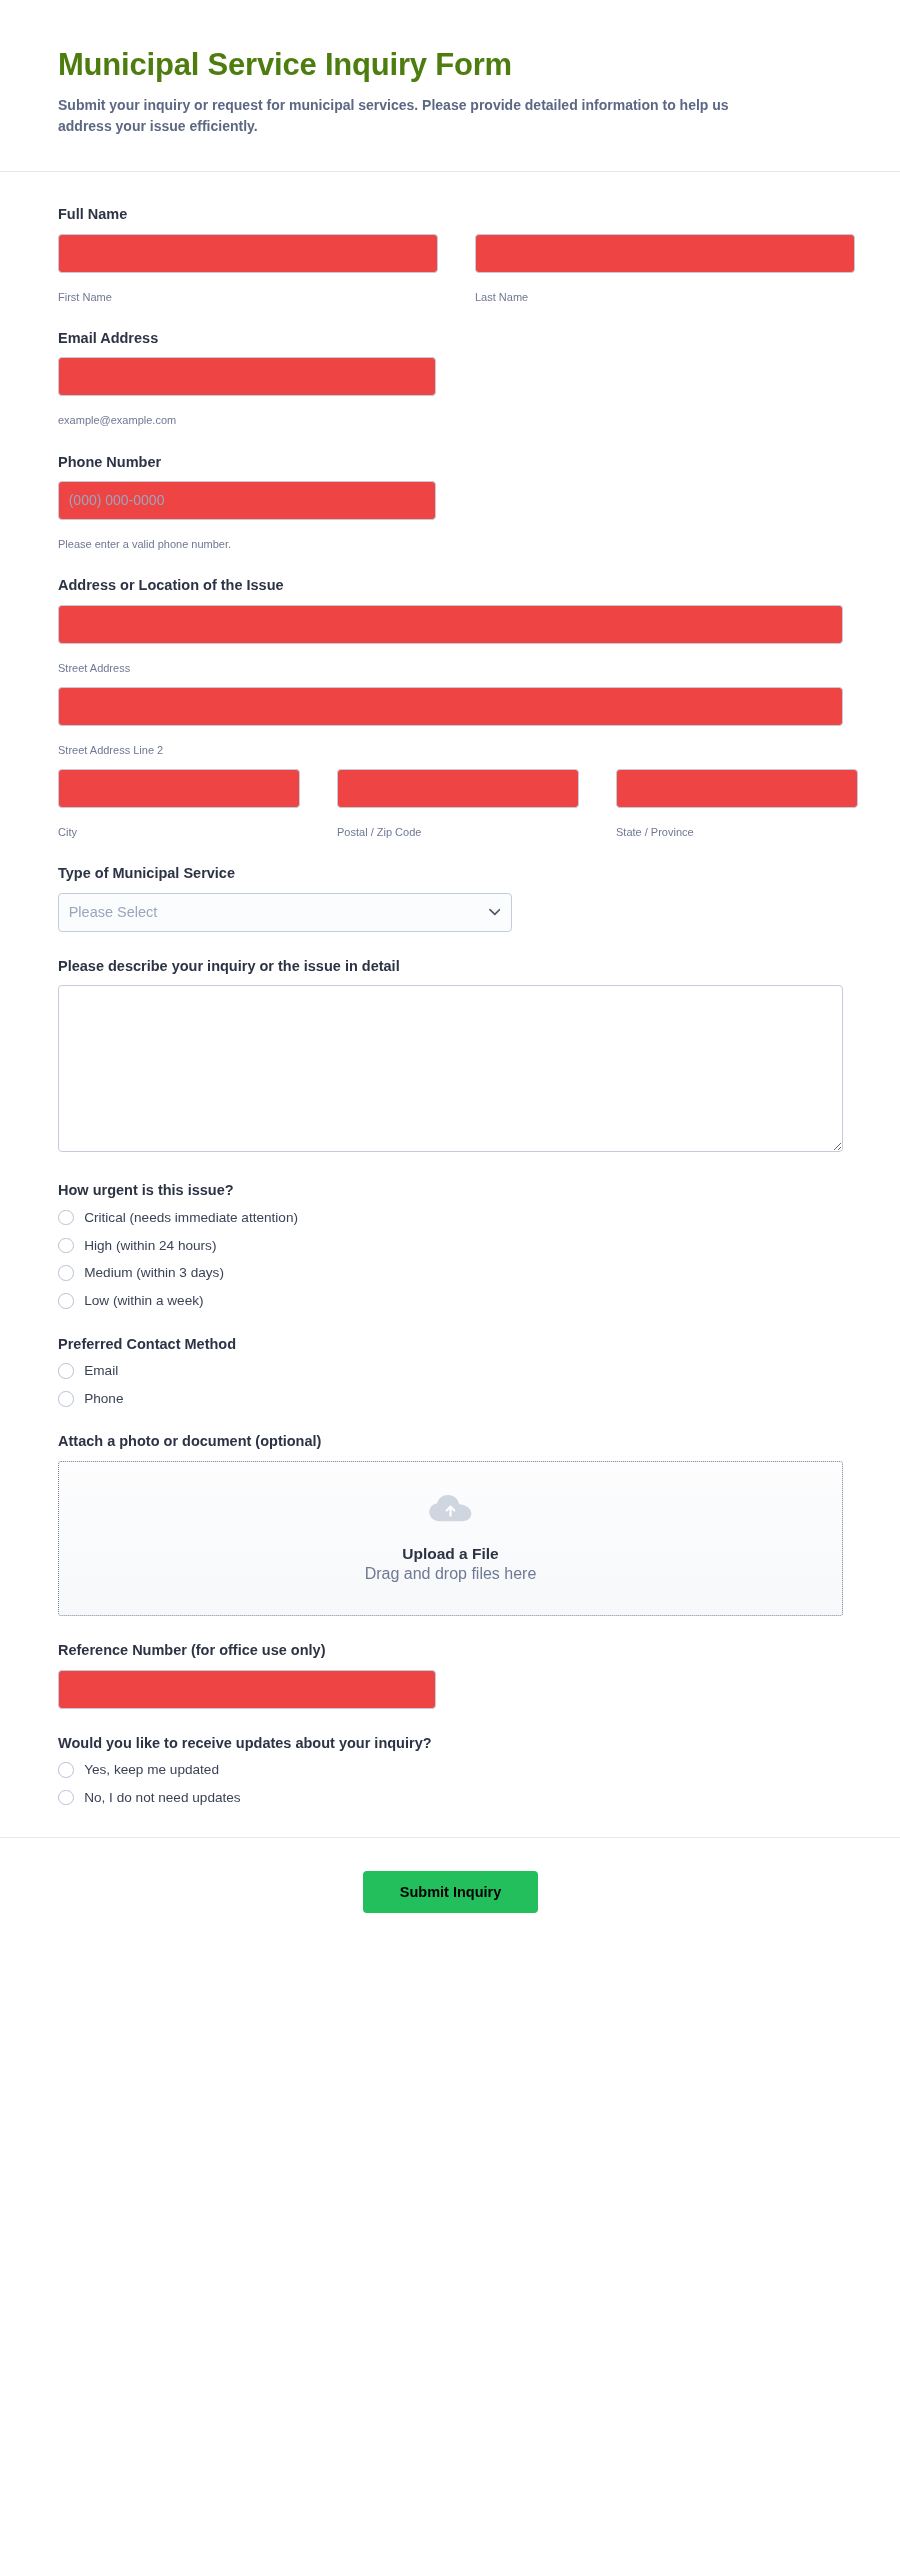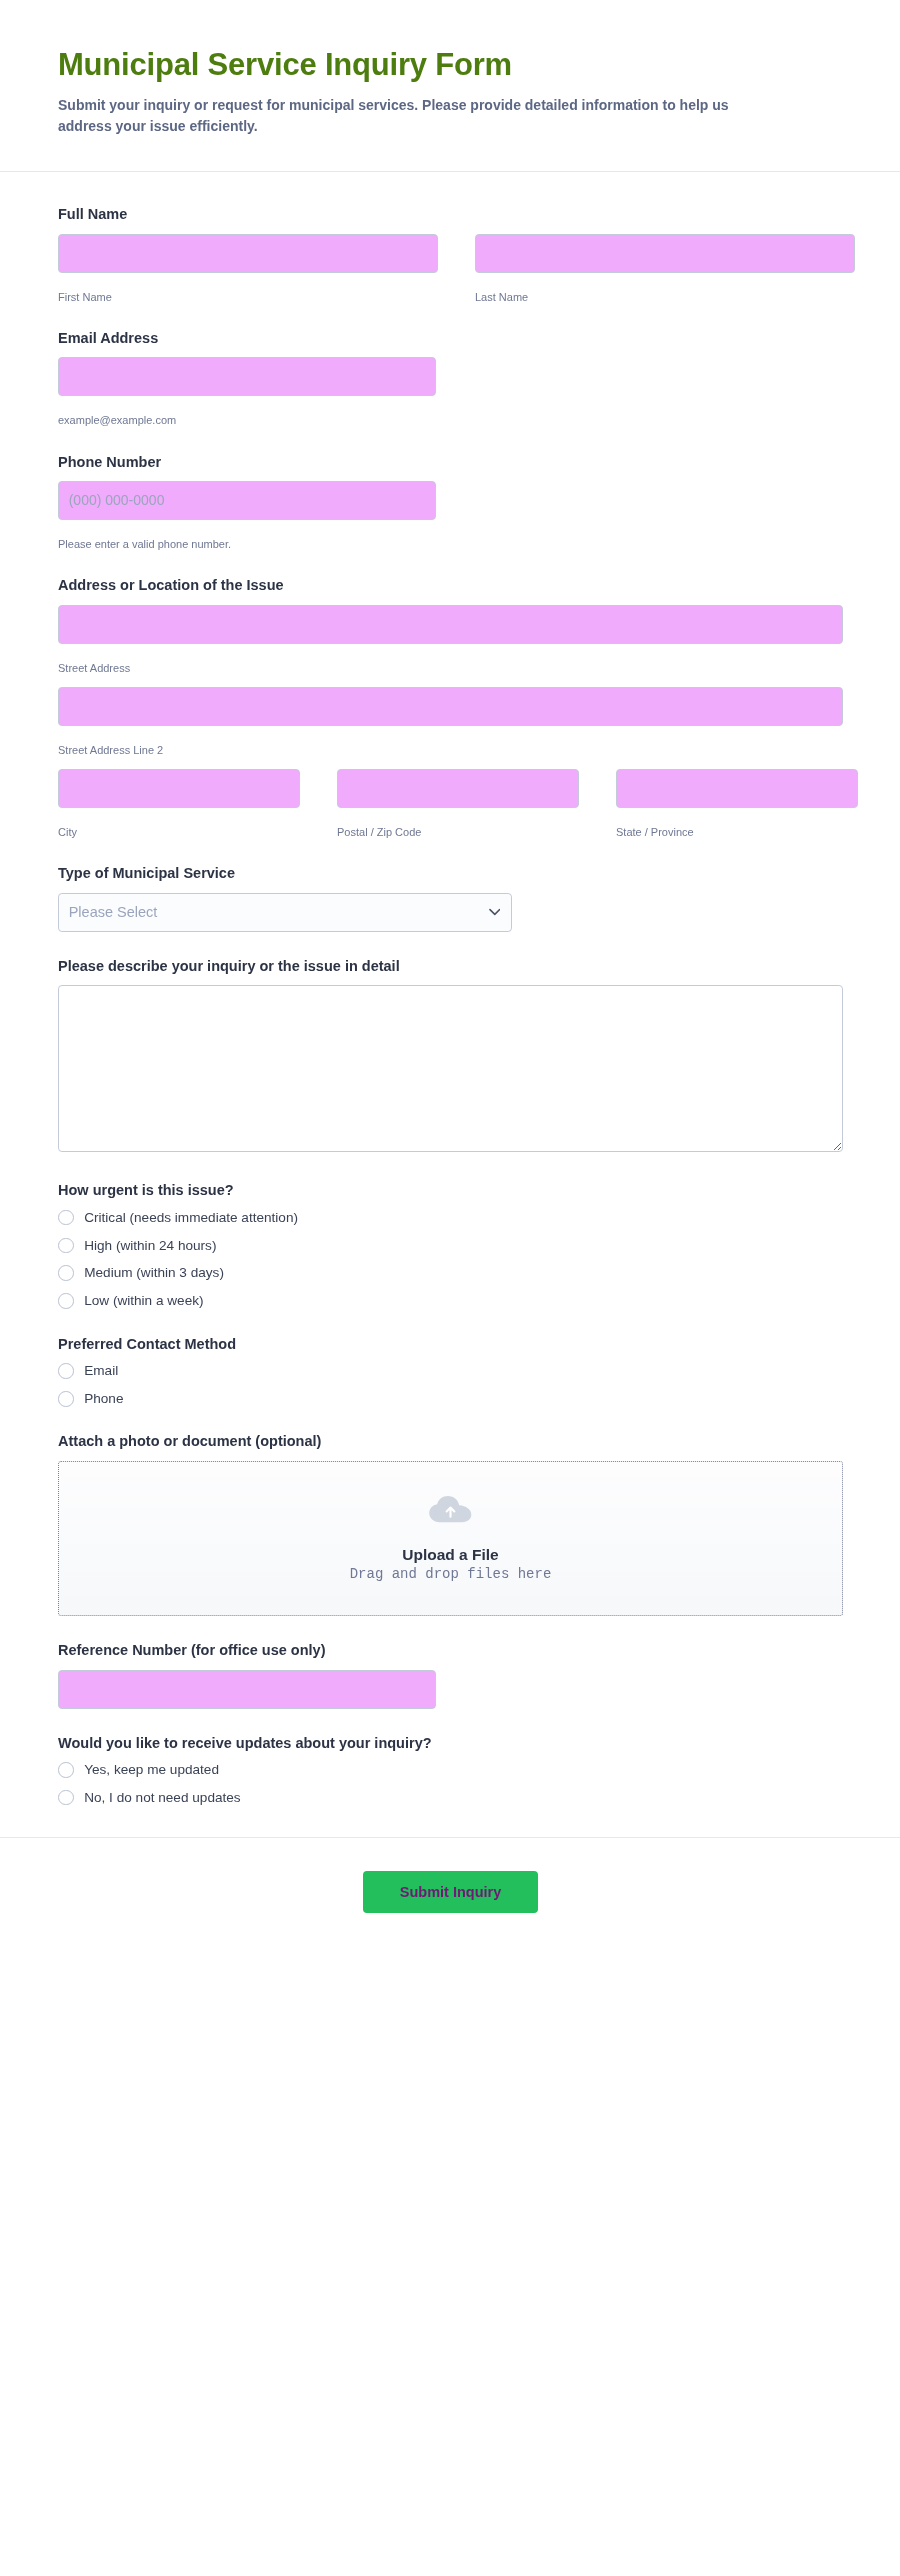--- a/index.html
+++ b/index.html
@@ -59,21 +59,21 @@
     font-size: 11px;
     color: #6f7894;
     margin-top: 17px;
     line-height: 1.3;
   }
   .txt-input {
     width: 100%;
     height: 39px;
     border: 1px solid #c3cad9;
     border-radius: 3.9px;
-    background: #f0abfc;
+    background: #ef4444;
     font-family: "Liberation Sans", sans-serif;
     font-size: 13.6px;
     color: #2c3345;
     padding: 0 9.7px;
     outline: none;
   }
   .txt-input::placeholder {
     color: #9aa5bd;
     font-size: 14px;
   }
@@ -159,35 +159,34 @@
     justify-content: center;
     gap: 1.9px;
   }
   .upload-title {
     font-size: 15.5px;
     font-weight: bold;
     color: #2c3345;
     margin-top: 15px;
   }
   .upload-hint {
-    font-size: 14px;
+    font-size: 16px;
     color: #6f7894;
-    font-family: Liberation Mono, monospace;
   }
   
   .form-footer {
     margin-top: 31px;
     border-top: 1px solid #e4e8ef;
     padding: 33px 0 47px 0;
     display: flex;
     justify-content: center;
   }
   .submit-btn {
     background: #23bf5c;
-    color: #701a75;
+    color: #000000;
     font-family: "Liberation Sans", sans-serif;
     font-size: 14.5px;
     font-weight: bold;
     border: none;
     border-radius: 3.9px;
     padding: 13.6px 37px;
     cursor: pointer;
     line-height: 1;
   }
   .gap-lg { height: 11.6px; }

